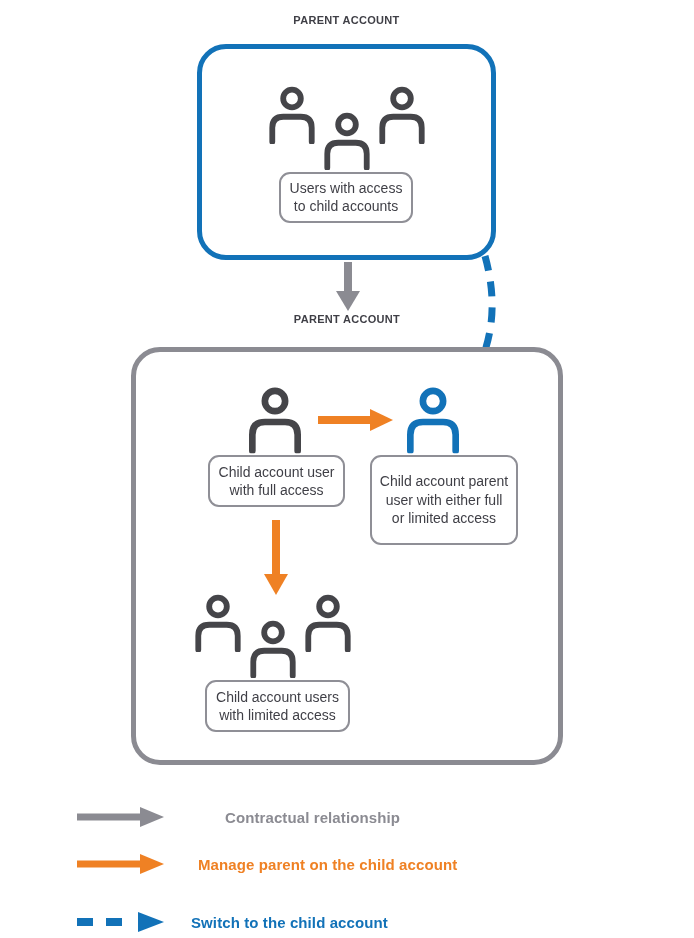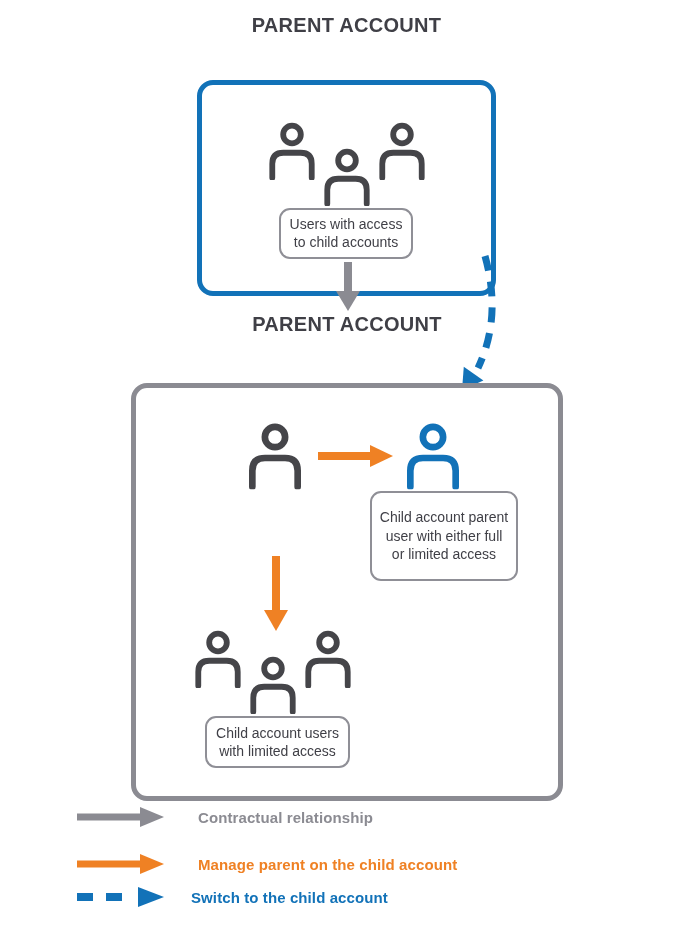--- a/index.html
+++ b/index.html
@@ -6,31 +6,30 @@
   body { font-family: "Liberation Sans", sans-serif; }
   .canvas {
     position: relative;
     width: 694px;
     height: 938px;
     background: #ffffff;
     overflow: hidden;
   }
   .abs { position: absolute; }
   .section-title {
-    font-size: 20px;
+    font-size: 11px;
     font-weight: bold;
     color: var(--text_dark);
     letter-spacing: 0.3px;
     text-align: center;
   }
   .account-box {
     box-sizing: border-box;
-    border-radius: 16px;
+    border-radius: 29px;
     background: #ffffff;
-    margin-top: 36px;
   }
   .parent-box { border: 5px solid var(--blue); }
   .child-box  { border: 5px solid var(--gray); }
   .bubble {
     box-sizing: border-box;
     background: #ffffff;
     border: 2px solid var(--label_border);
     border-radius: 11px;
     color: var(--text_dark);
     font-size: 14px;
@@ -49,21 +48,21 @@
   .legend-row {
     display: flex;
     align-items: center;
     gap: 31px;
   }
   .legend-label {
     font-size: 15px;
     font-weight: bold;
     letter-spacing: 0.1px;
   }
-  .legend-gray   { color: var(--gray); }
+  .legend-gray   { color: var(--gray); margin-left: 27px; }
   .legend-orange { color: var(--orange); }
   .legend-blue   { color: var(--blue); }
 </style>
 </head>
 <body>
 
 <svg width="0" height="0" style="position:absolute" aria-hidden="true">
   <defs>
     <symbol id="person" viewBox="0 0 48 50">
       <circle cx="24" cy="10.8" r="7.6" style="fill:none;stroke:currentColor;stroke-width:var(--pw,5);stroke-linecap:round"></circle>
@@ -108,20 +107,21 @@
 
     <svg class="abs arrow-orange" style="left:182px; top:55px;" width="76" height="26" viewBox="0 0 76 26">
       <line x1="0" y1="13" x2="53" y2="13" style="stroke:currentColor;stroke-width:8"></line>
       <polygon points="52,2 52,24 75,13" style="fill:currentColor"></polygon>
     </svg>
 
     <svg class="abs person-blue" style="left:265px; top:34px;" width="64" height="68" viewBox="0 0 48 50">
       <use href="#person" width="48" height="50"></use>
     </svg>
 
+    <div class="abs bubble" style="left:72px; top:103px; width:137px; min-height:52px;">Child account user with full access</div>
 
     <div class="abs bubble" style="left:234px; top:103px; width:148px; min-height:90px;">Child account parent user with either full or limited access</div>
 
     <svg class="abs arrow-orange" style="left:126px; top:168px;" width="28" height="76" viewBox="0 0 28 76">
       <line x1="14" y1="0" x2="14" y2="55" style="stroke:currentColor;stroke-width:8"></line>
       <polygon points="2,54 26,54 14,75" style="fill:currentColor"></polygon>
     </svg>
 
     <svg class="abs person-dark" style="left:52px; top:240px;" width="170" height="92" viewBox="0 0 170 92">
       <use href="#person" x="2" y="2" width="56" height="58"></use>
@@ -142,21 +142,21 @@
   </div>
 
   <div class="abs legend-row" style="left:75px; top:851px;">
     <svg class="arrow-orange" width="92" height="26" viewBox="0 0 92 26">
       <line x1="2" y1="13" x2="66" y2="13" style="stroke:currentColor;stroke-width:7"></line>
       <polygon points="65,3 65,23 89,13" style="fill:currentColor"></polygon>
     </svg>
     <span class="legend-label legend-orange">Manage parent on the child account</span>
   </div>
 
-  <div class="abs legend-row" style="left:75px; top:884px;gap:24px;">
+  <div class="abs legend-row" style="left:75px; top:909px;gap:24px;">
     <svg class="arrow-blue" width="92" height="26" viewBox="0 0 92 26">
       <line x1="2" y1="13" x2="60" y2="13" style="stroke:currentColor;stroke-width:8" stroke-dasharray="16 13"></line>
       <polygon points="63,3 63,23 89,13" style="fill:currentColor"></polygon>
     </svg>
     <span class="legend-label legend-blue">Switch to the child account</span>
   </div>
 
 </div>
 
 </body></html>

